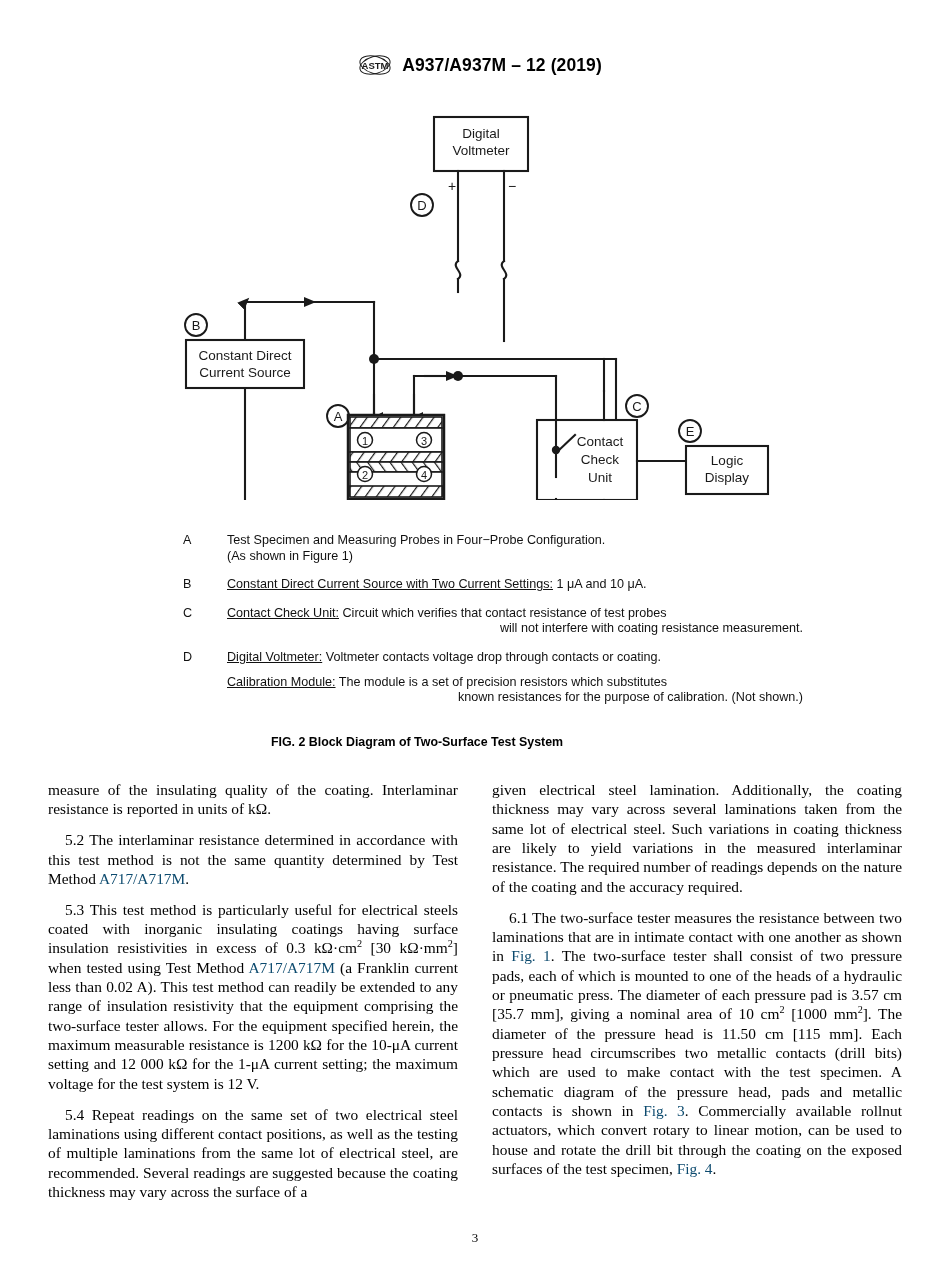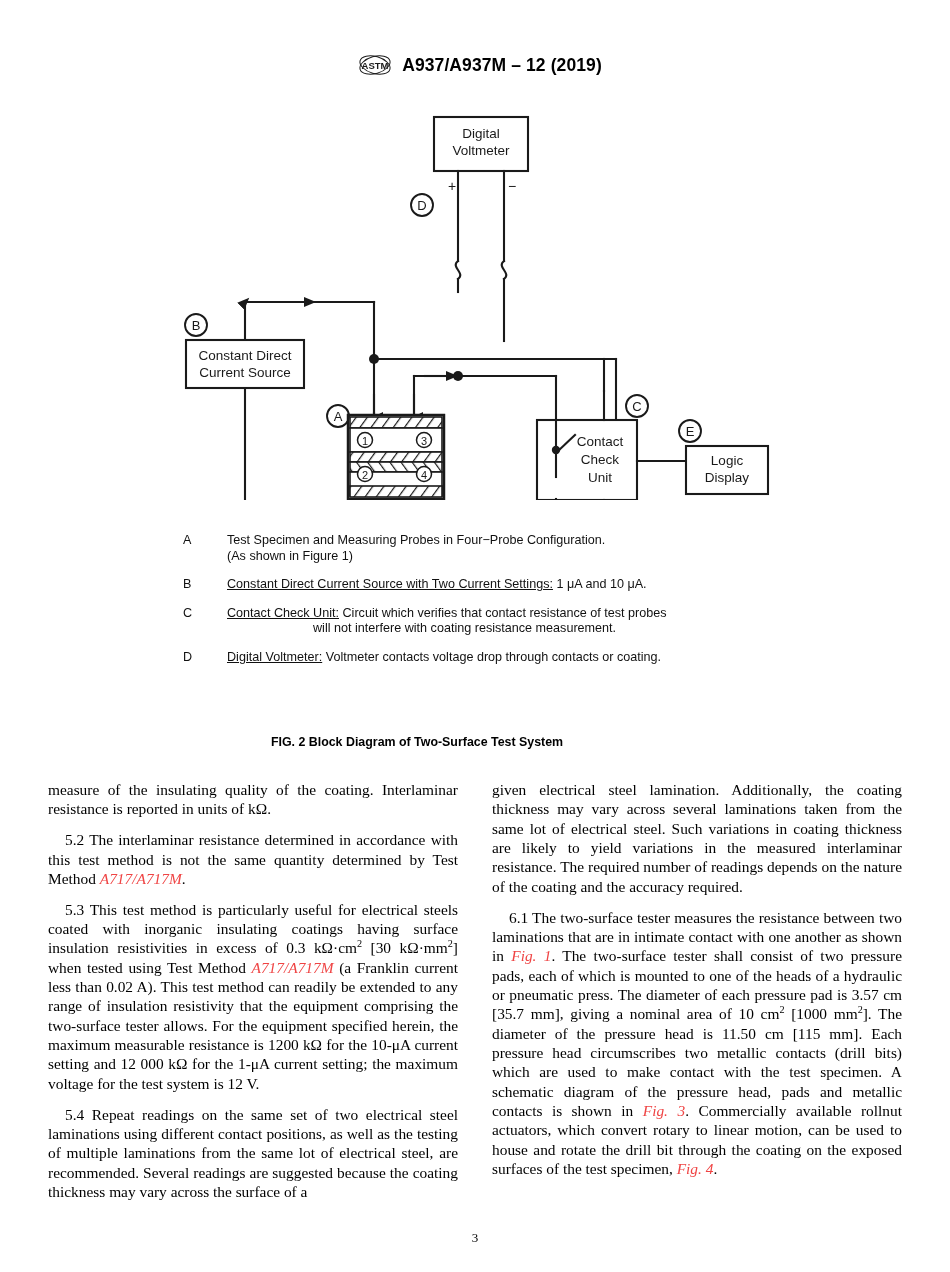--- a/index.html
+++ b/index.html
@@ -31,21 +31,21 @@
   
   .legend {
     position:absolute; left:183px; top:533px; width:620px;
     font-family:"Liberation Sans", sans-serif;
     font-size:12.6px; line-height:15.6px; color:#111;
   }
   .leg-row { display:flex; margin-bottom:13px; }
   .leg-key { width:44px; flex:0 0 44px; }
   .leg-body { flex:1; }
   .leg-ind { display:block; }
-  .leg-ind.i2 { padding-left:86px; }
+  .leg-ind.i2 { padding-left:86px;text-align:right; }
   .u { text-decoration:underline;margin-top:24px; }
   .leg-row.cal { margin-top:-4px; }
   .leg-row.cal .leg-key { width:44px; }
 
   .fig-caption {
     position:absolute; top:735px; left:0; width:834px; text-align:center;
     font-family:"Liberation Sans", sans-serif;
     font-weight:bold; font-size:12.4px;
   }
 
@@ -67,21 +67,21 @@
   .col p + p { margin-top:11.5px; }
   .col p.indent { text-indent:17px; }
   .sec-head {
     font-weight:bold;
     font-size:15.4px;
     line-height:19.35px;
     margin:0;
     text-align:left;
   }
   .col p.sec-head + p { margin-top:21px; }
-  .lnk { color:#ef4444;font-style:italic; }
+  .lnk { color:#0c4a6e; }
   sup { font-size:10.2px; vertical-align:super; line-height:0; }
 
   .page-no {
     position:absolute; bottom:26px; left:0; width:950px;
     text-align:center; font-size:13px;
   }
 </style>
 </head>
 <body>
 
@@ -272,20 +272,27 @@
       </div>
     </div>
 
     <div class="leg-row">
       <div class="leg-key">D</div>
       <div class="leg-body">
         <span class="u">Digital Voltmeter:</span><span> Voltmeter contacts voltage drop through contacts or coating.</span>
       </div>
     </div>
 
+    <div class="leg-row cal">
+      <div class="leg-key"></div>
+      <div class="leg-body">
+        <span class="u">Calibration Module:</span><span> The module is a set of precision resistors which substitutes</span>
+        <span class="leg-ind i2">known resistances for the purpose of calibration. (Not shown.)</span>
+      </div>
+    </div>
   </div>
 
   <div class="fig-caption">FIG. 2  Block Diagram of Two-Surface Test System</div>
 
   <div class="columns">
 
     <div class="col">
       <p><span>measure of the insulating quality of the coating. Interlaminar resistance is reported in units of kΩ.</span></p>
 
       <p class="indent"><span>5.2 The interlaminar resistance determined in accordance with this test method is not the same quantity determined by Test Method </span><span class="lnk">A717/A717M</span><span>.</span></p>

